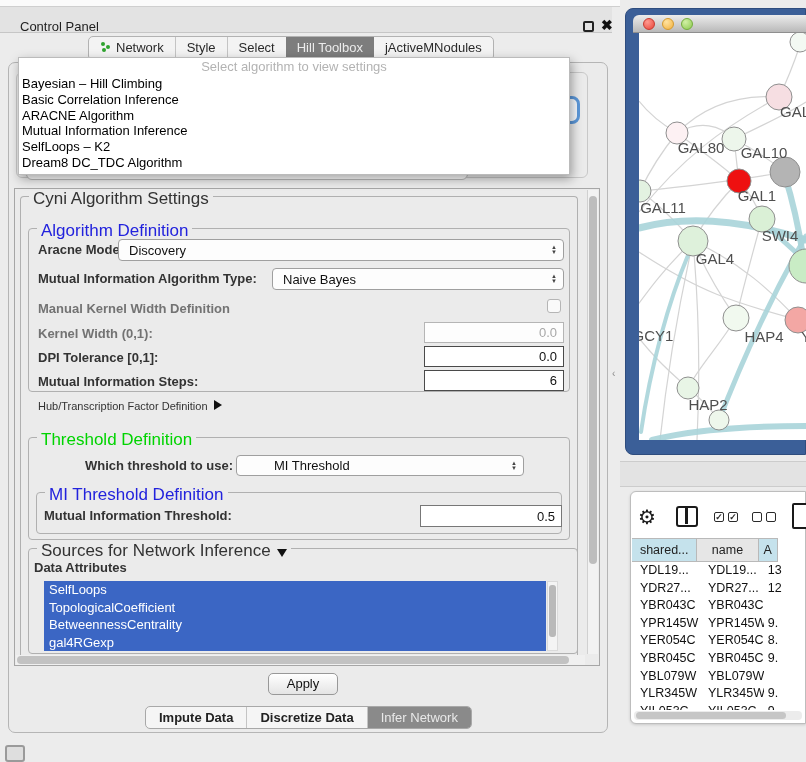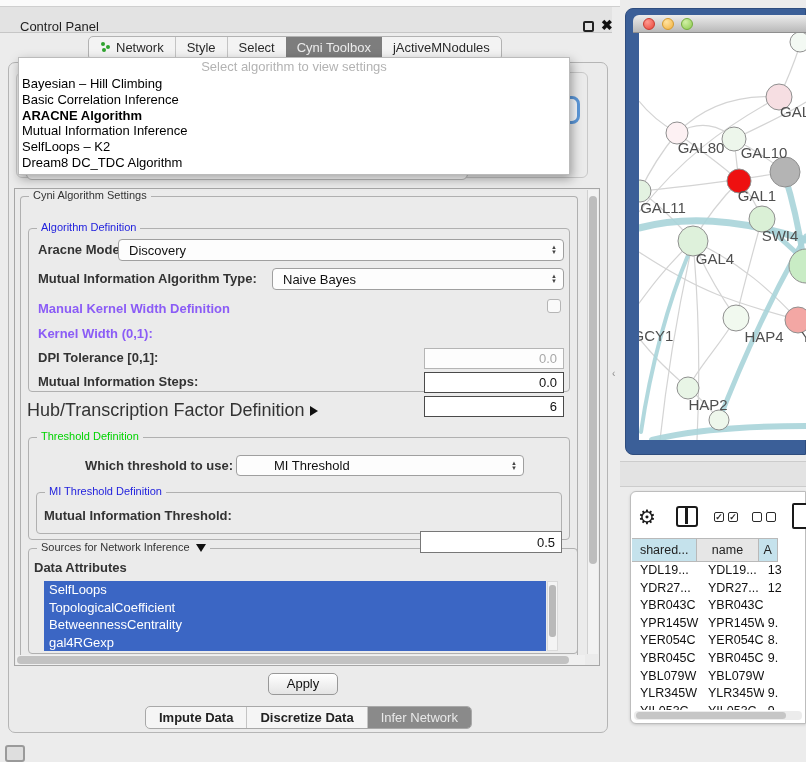--- a/index.html
+++ b/index.html
@@ -36,43 +36,43 @@
   #bg-group { left:16px; top:72px; width:572px; height:106px; border:1px solid #c8c8c8; border-radius:6px; z-index:1; }
   #bg-combo-focus { left:430px; top:96px; width:150px; height:28px; border:3px solid #5b97d9; border-radius:8px; z-index:1; background:#f4f8fd; }
   #bg-combo { left:26px; top:152px; width:442px; height:28px; border:1px solid #b9b9b9; border-radius:6px; background:#fdfdfd;
               z-index:1; line-height:26px; padding-left:12px; color:#333; overflow:hidden; }
 
   
   #algo-dropdown { left:18px; top:57px; width:552px; background:#ffffff; border:1px solid #bbbbbb;
                    box-shadow:2px 4px 10px rgba(0,0,0,.35); z-index:10; padding-bottom:3px; }
   #algo-placeholder { height:18px; line-height:18px; text-align:center; color:#b3b3b3; font-size:13px; }
   .algo-item { height:15.8px; line-height:15.8px; padding-left:3px; font-size:13px; color:#000; white-space:nowrap; }
-  .algo-item.hl { font-weight:bold; }
+  .algo-item.hl { font-weight:normal; }
 
   
   #scrollpane { left:14px; top:188px; width:586px; height:478px; border:1px solid #a6a6a6; background:#ebebeb; z-index:2; }
   .vtrack { left:587px; top:190px; width:11px; height:464px; background:#f2f2f2; border-left:1px solid #d0d0d0; z-index:3; }
   .vthumb { left:589px; top:196px; width:8px; height:368px; background:#bdbdbd; border-radius:4px; z-index:4; }
   .htrack { left:16px; top:655px; width:569px; height:10px; background:#f0f0f0; z-index:3; }
   .hthumb { left:17px; top:656px; width:552px; height:8px; background:#c2c2c2; border-radius:4px; z-index:4; }
 
   .group { position:absolute; border:1px solid #b0b0b0; border-radius:4px; z-index:2; }
-  .group-label { position:absolute; top:-8px; left:8px; background:#ebebeb; padding:0 4px; font-size:11px; color:#333; white-space:nowrap; }
+  .group-label { position:absolute; top:-8px; left:8px; background:#ebebeb; padding:0 4px; font-size:17px; color:#333; white-space:nowrap; }
   .group-label.blue { color:#2222dd; }
   .group-label.green { color:#00d400; }
 
   .flabel { position:absolute; font-weight:bold; font-size:13px; color:#333; white-space:nowrap; z-index:3; }
-  .flabel.dis { color:#8b5cf6; }
+  .flabel.dis { color:#737373; }
   .flabel.plain { font-weight:normal; }
 
   .combo { position:absolute; background:#fdfdfd; border:1px solid #9f9f9f; border-radius:4px; z-index:3;
            display:flex; align-items:center; padding-left:10px; font-size:13px; color:#111; }
   .combo .spin { margin-left:auto; margin-right:6px; display:flex; flex-direction:column; line-height:5px; font-size:6px; color:#444; }
   .tfield { position:absolute; background:#ffffff; border:1.5px solid #4a4a4a; z-index:3; text-align:center;
-            padding-right:6px; font-size:13px; color:#111; display:flex; align-items:center; justify-content:flex-end;margin-top:26px; }
+            padding-right:6px; font-size:13px; color:#111; display:flex; align-items:center; justify-content:flex-end; }
   .tfield.dis { border:1px solid #b5b5b5; color:#a8a8a8; background:#fdfdfd; }
   .checkbox { position:absolute; width:14px; height:14px; border:1px solid #b5b5b5; border-radius:3px; background:#fafafa; z-index:3; }
 
   .tri-right { display:inline-block; width:0; height:0; border-left:8px solid #111; border-top:5px solid transparent; border-bottom:5px solid transparent; margin-left:6px; }
   .tri-down { display:inline-block; width:0; height:0; border-top:8px solid #111; border-left:5px solid transparent; border-right:5px solid transparent; margin-left:6px; position:relative; top:1px; }
 
   #attr-list { left:44px; top:581px; width:502px; height:70px; background:#fff; z-index:3; overflow:hidden; }
   .attr-item { height:17.5px; line-height:17.5px; padding-left:5px; color:#fff; font-size:13px; }
   #list-vtrack { left:547px; top:581px; width:11px; height:70px; background:#f4f4f4; border:1px solid #dadada; z-index:3; }
   #list-vthumb { left:549px; top:585px; width:7px; height:52px; background:#b9b9b9; border-radius:3px; z-index:4; }
@@ -137,21 +137,21 @@
         <span class="mini-net"></span>
         <span>Network</span>
       </div>
       <div class="tab">
         <span>Style</span>
       </div>
       <div class="tab">
         <span>Select</span>
       </div>
       <div class="tab sel">
-        <span>Cyni Toolbox</span>
+        <span>Hill Toolbox</span>
       </div>
       <div class="tab">
         <span>jActiveMNodules</span>
       </div>
     </div>
 
   <div class="abs" id="cp-panel"></div>
   <div class="abs" id="bg-group"></div>
   <div class="abs" id="bg-combo-focus"></div>
   <div class="abs" id="bg-combo">galFiltered.sif default node</div>
@@ -205,21 +205,21 @@
 
   <div class="flabel dis" style="left:38px;top:326px;">Kernel Width (0,1):</div>
   <div class="tfield dis" style="left:424px;top:322px;width:140px;height:21px;">0.0</div>
 
   <div class="flabel" style="left:38px;top:350px;">DPI Tolerance [0,1]:</div>
   <div class="tfield" style="left:424px;top:346px;width:140px;height:21px;">0.0</div>
 
   <div class="flabel" style="left:38px;top:374px;">Mutual Information Steps:</div>
   <div class="tfield" style="left:424px;top:370px;width:140px;height:21px;">6</div>
 
-  <div class="flabel plain" style="left:27px;top:400px;font-size:18px;z-index:3;">
+  <div class="flabel plain" style="left:38px;top:400px;font-size:11px;z-index:3;">
     <span>Hub/Transcription Factor Definition</span><span class="tri-right"></span>
   </div>
 
   <div class="group" style="left:28px;top:437px;width:542px;height:103px;">
     <span class="group-label green">Threshold Definition</span>
   </div>
   <div class="flabel" style="left:85px;top:458px;">Which threshold to use:</div>
   <div class="combo" style="left:236px;top:455px;width:288px;height:21px;padding-left:37px;">
     <span>MI Threshold</span>
     <span class="spin">

